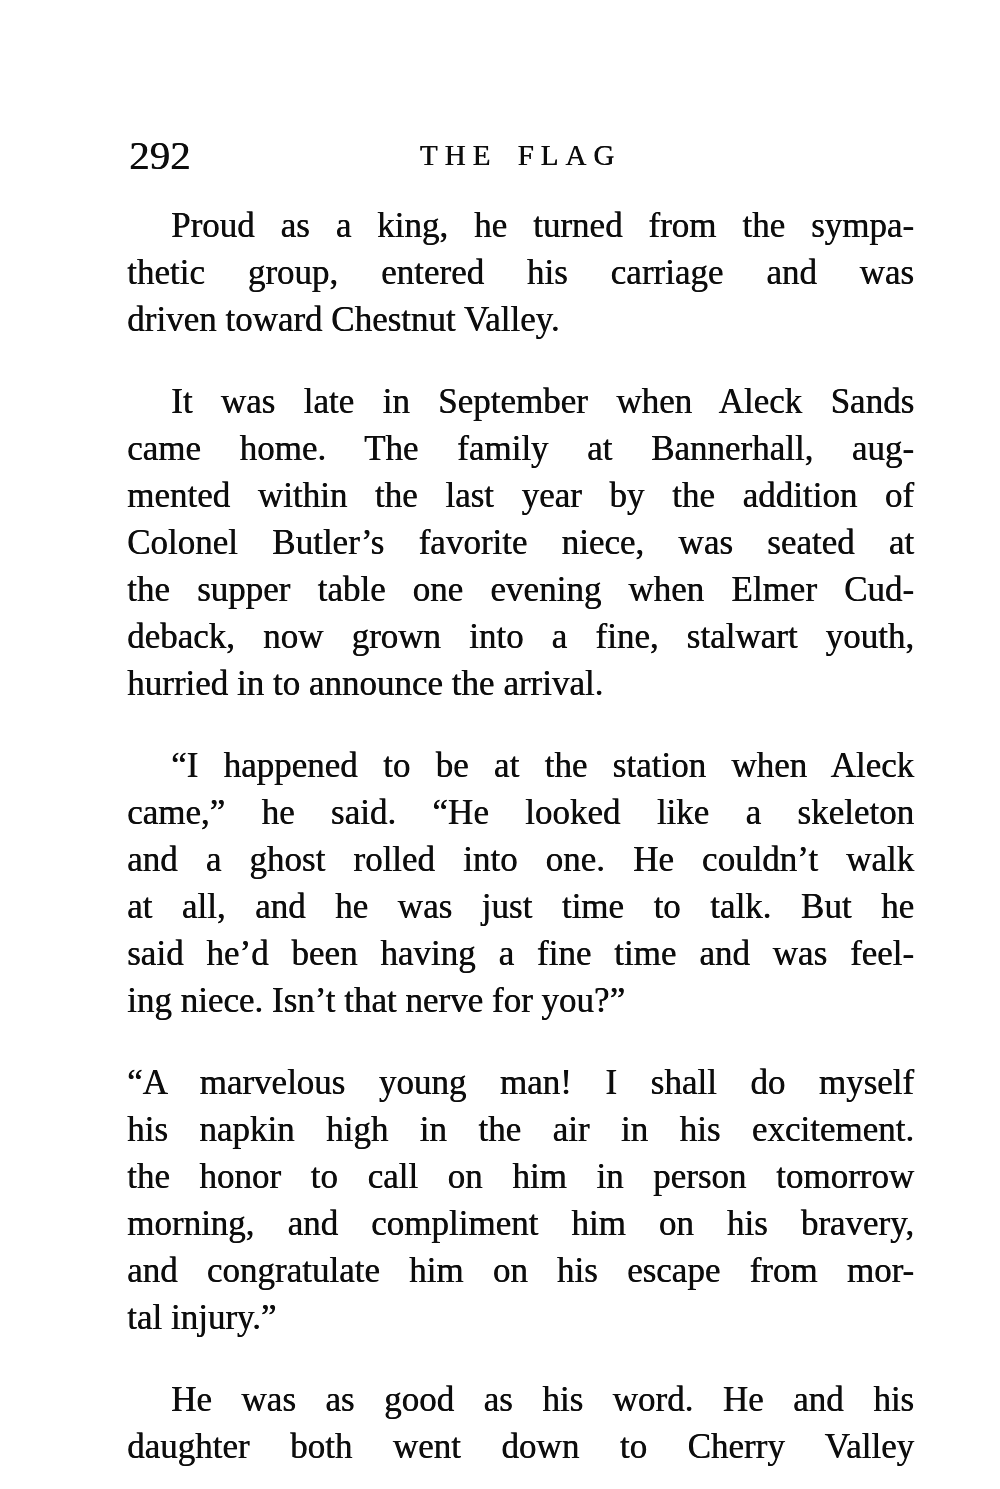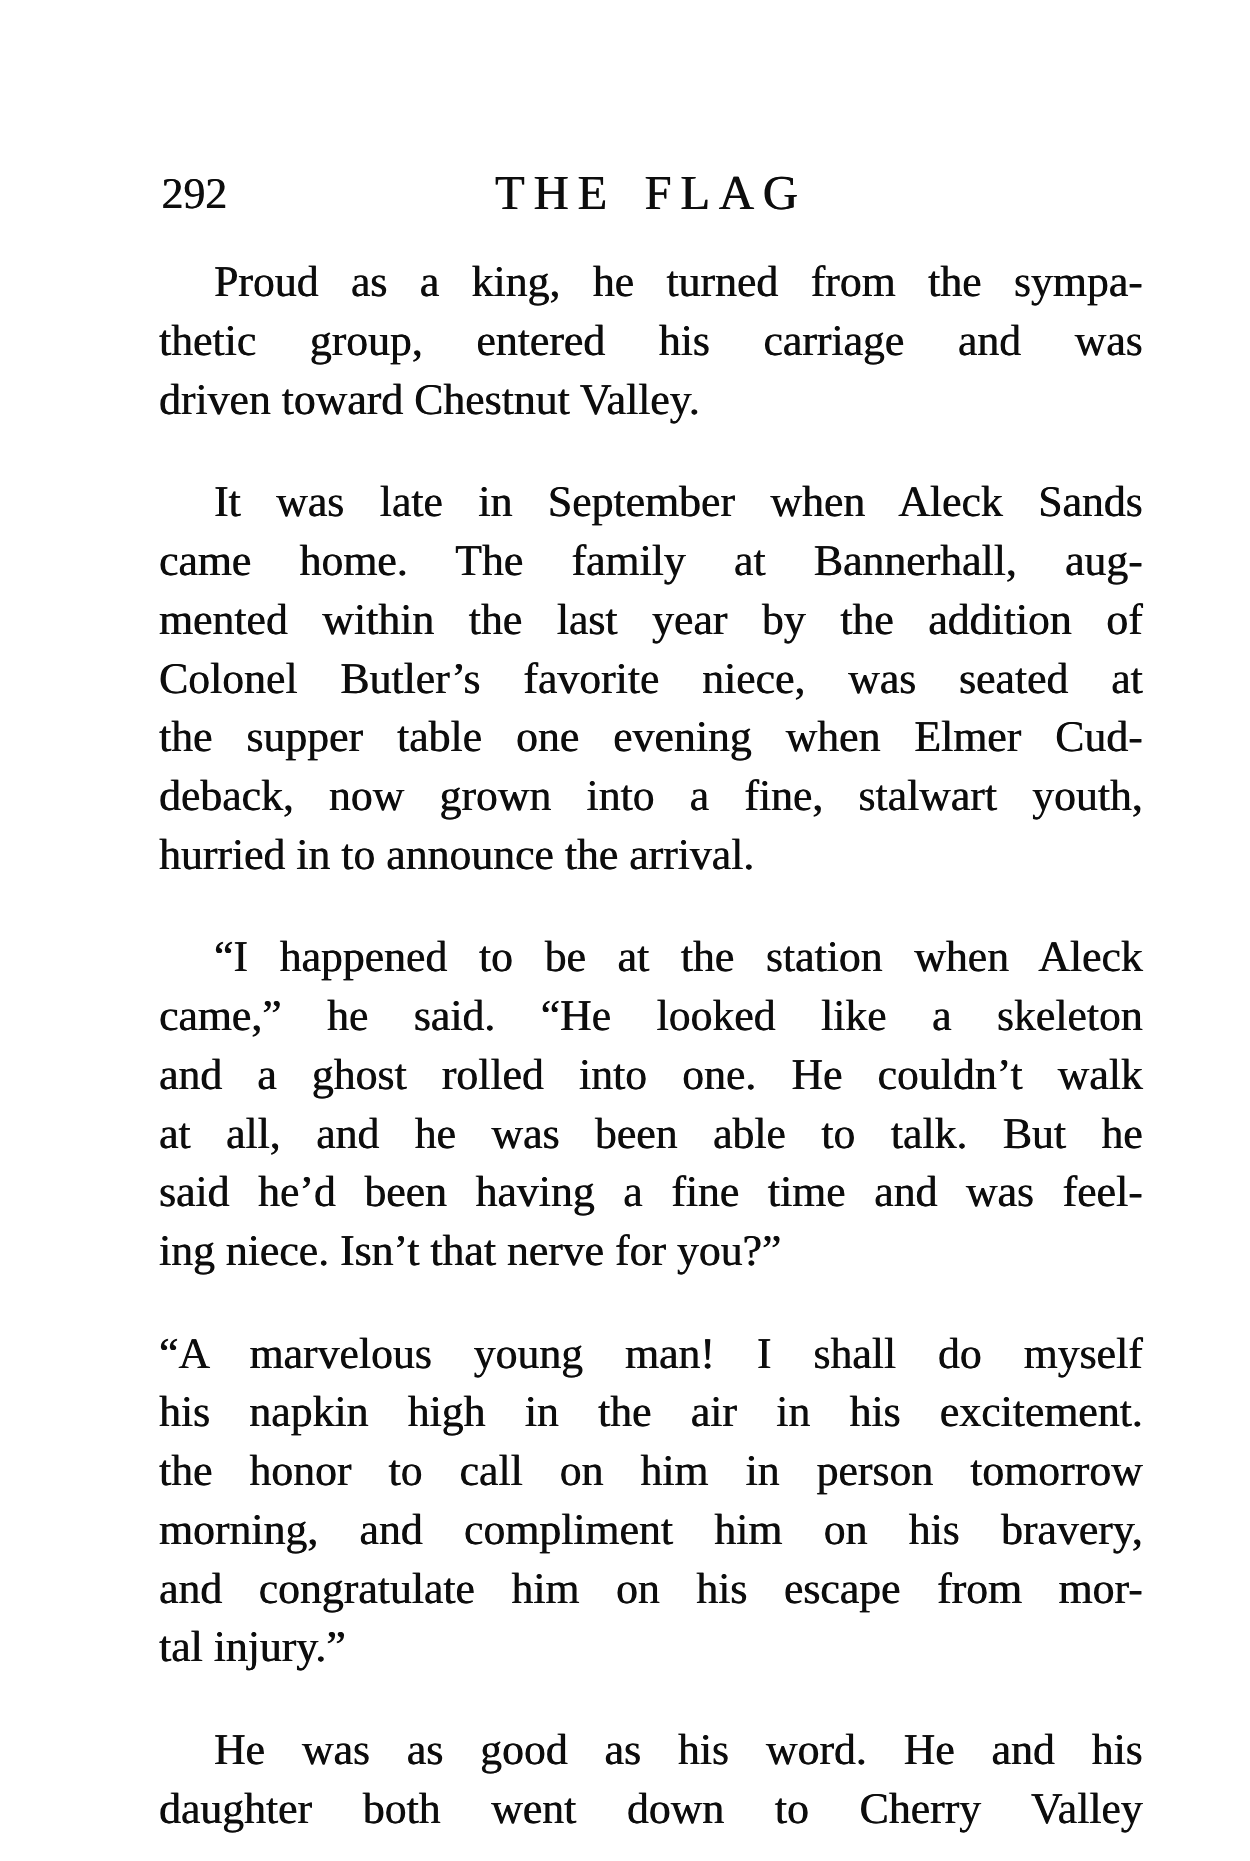--- a/index.html
+++ b/index.html
@@ -22,30 +22,30 @@
     position: relative;
     width: 787px;
     margin: 0 0 0 127px;
     padding-top: 132px;
     height: 178px; 
   }
   .page-number {
     position: absolute;
     left: 2px;
     bottom: 0;
-    font-size: 35px;
+    font-size: 41px;
     line-height: 46px;
   }
   .header-title {
     position: absolute;
     left: 0;
     right: 0;
     bottom: 0;
     text-align: center;
-    font-size: 39px;
+    font-size: 29px;
     line-height: 46px;
     letter-spacing: 7px;
     word-spacing: 6px;
   }
 
   .body-text {
     width: 787px;
     margin: 24px 0 0 127px;
     font-size: 35px;
     line-height: 47px;
@@ -89,21 +89,21 @@
       <div class="line">the supper table one evening when Elmer Cud-</div>
       <div class="line">deback, now grown into a fine, stalwart youth,</div>
       <div class="line last">hurried in to announce the arrival.</div>
     <p></p>
 
     <p class="paragraph">
       </p>
       <div class="line indent">“I happened to be at the station when Aleck</div>
       <div class="line">came,” he said.  “He looked like a skeleton</div>
       <div class="line">and a ghost rolled into one.  He couldn’t walk</div>
-      <div class="line">at all, and he was been able to talk.  But he</div>
+      <div class="line">at all, and he was just time to talk.  But he</div>
       <div class="line">said he’d been having a fine time and was feel-</div>
       <div class="line last">ing niece.  Isn’t that nerve for you?”</div>
     <p></p>
 
     <p class="paragraph">
       </p>
       <div class="line">“A marvelous young man!  I shall do myself</div>
       <div class="line">his napkin high in the air in his excitement.</div>
       <div class="line">the honor to call on him in person tomorrow</div>
       <div class="line">morning, and compliment him on his bravery,</div>

